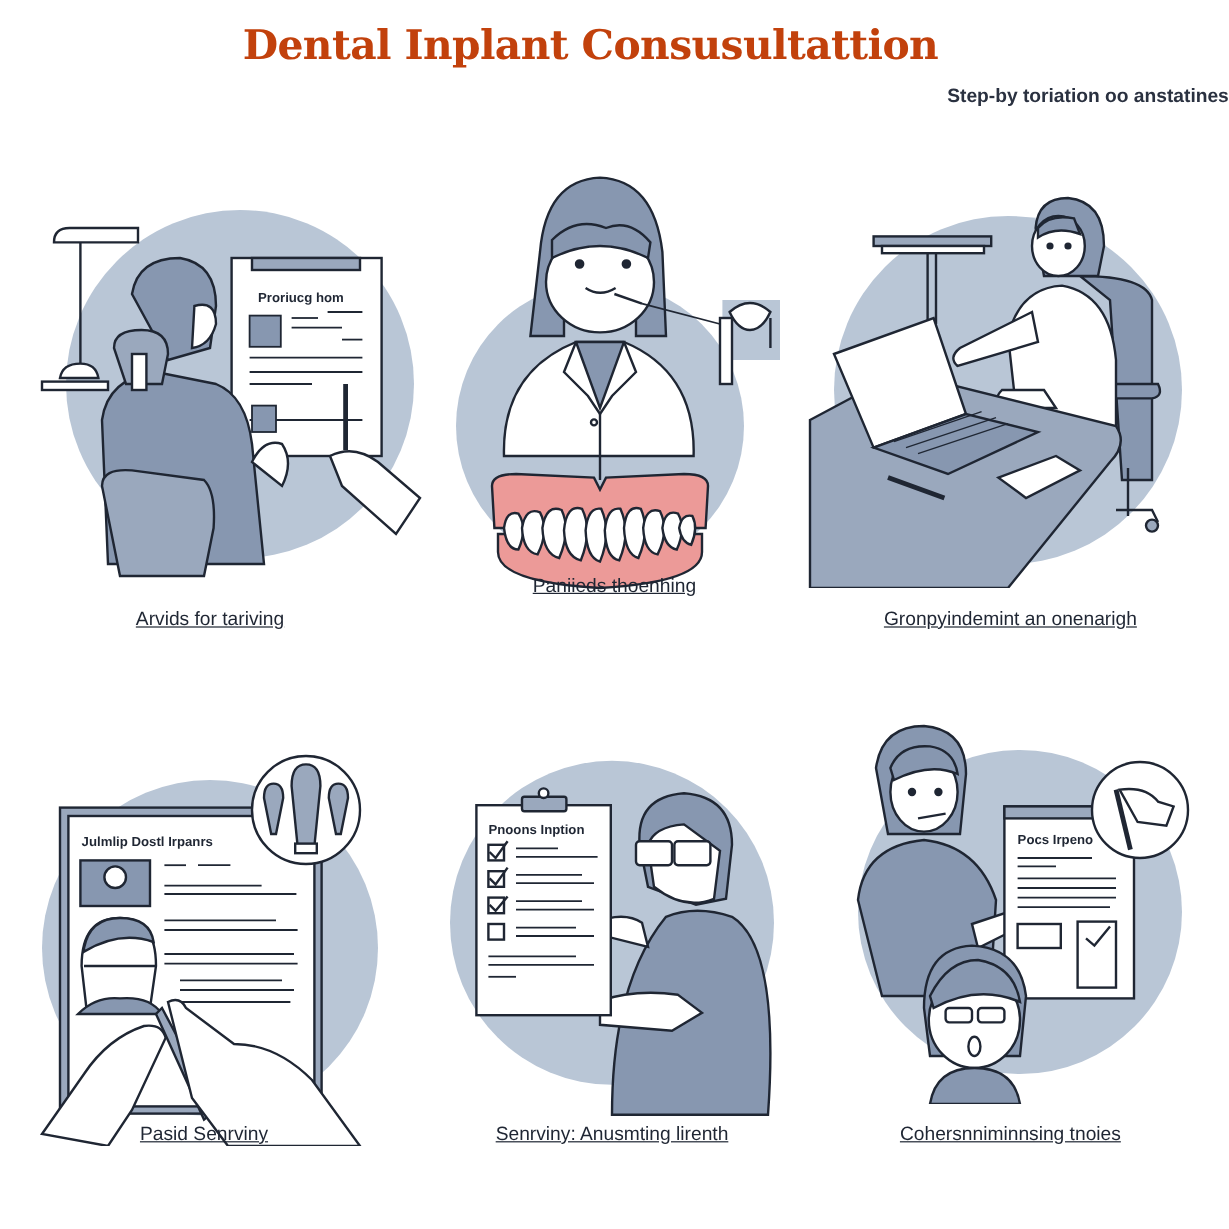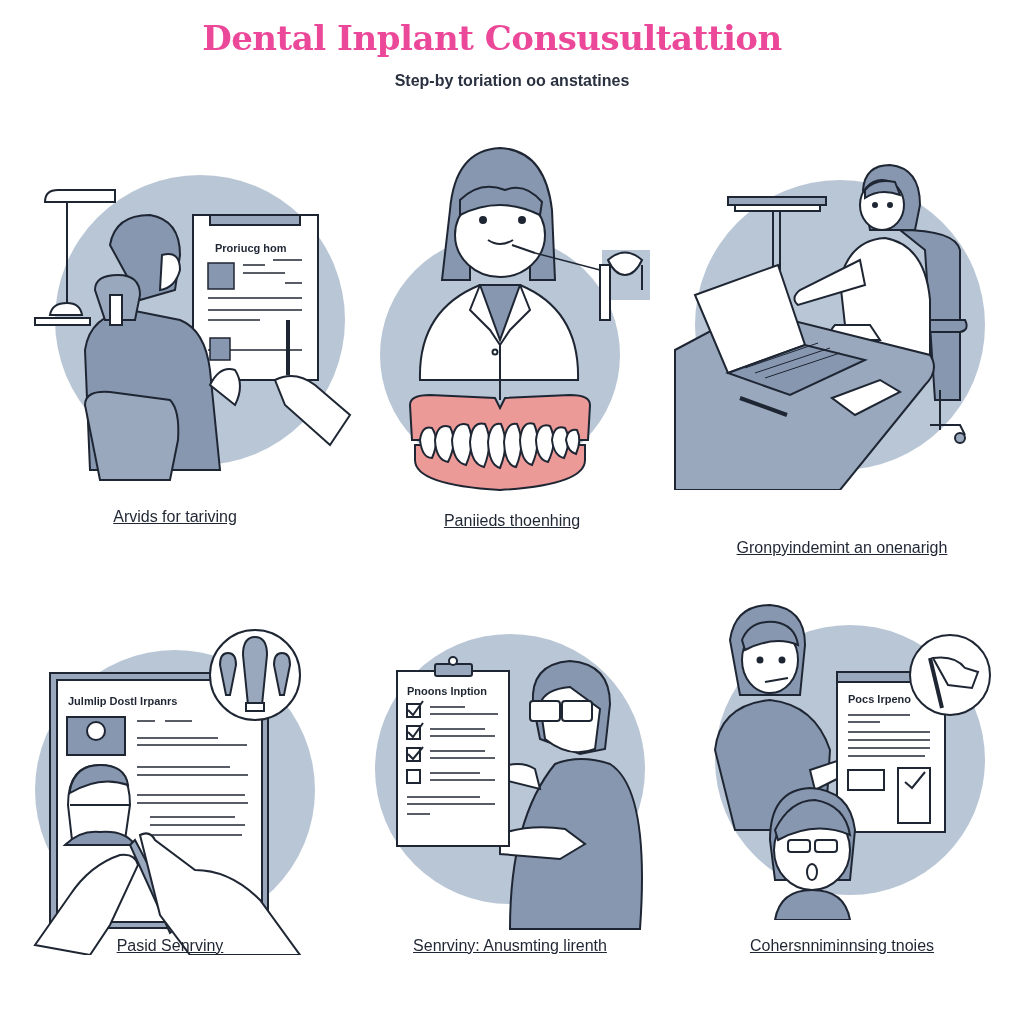--- a/index.html
+++ b/index.html
@@ -1,24 +1,24 @@
 <!DOCTYPE html>
 <html><head>
 <meta charset="utf-8">
 <style>
   html, body { margin:0; padding:0; background:#ffffff; }
   body { width:1024px; height:1024px; position:relative; overflow:hidden; font-family:"Liberation Sans", sans-serif; color:#1f2633; }
-  .title { position:absolute; top:18px; left:0; width:984px; text-align:center; font-family:"DejaVu Serif", serif; font-weight:bold; font-size:34px; color:#ec4899; letter-spacing:-0.5px; }
-  .subtitle { position:absolute; top:72px; left:0; width:1024px; text-align:center; font-size:16px; font-weight:bold; color:#2a3140; }
+  .title { position:absolute; top:18px; left:0; width:984px; text-align:center; font-family:"DejaVu Serif", serif; font-weight:bold; font-size:34px; color:#c2410c; letter-spacing:-0.5px; }
+  .subtitle { position:absolute; top:72px; left:0; width:1024px; text-align:right; font-size:16px; font-weight:bold; color:#2a3140; }
   .panel { position:absolute; width:330px; height:350px; }
   .panel svg { position:absolute; left:0; top:0; }
   .caption { position:absolute; width:340px; text-align:center; font-size:16px; color:#1f2633;text-decoration:underline; }
   .p1 { left:30px; top:170px;text-decoration:underline; } .p2 { left:370px; top:140px; } .p3 { left:670px; top:160px; }
   .p4 { left:30px; top:625px; } .p5 { left:370px; top:629px; } .p6 { left:700px; top:600px; }
-  .c1 { left:5px; top:508px; } .c2 { left:342px; top:512px; } .c3 { left:672px; top:508px;margin-top:31px; }
+  .c1 { left:5px; top:508px; } .c2 { left:342px; top:480px; } .c3 { left:672px; top:508px; }
   .c4 { left:0px; top:937px;text-align:center; } .c5 { left:340px; top:937px; } .c6 { left:672px; top:937px;text-align:center; }
   .doc-title { font-family:"Liberation Sans", sans-serif; font-weight:bold; }
 </style>
 </head>
 <body>
 
 <div class="title">Dental Inplant Consusultattion</div>
 <div class="subtitle">Step-by toriation oo anstatines</div>
 
 <div class="panel p1">

